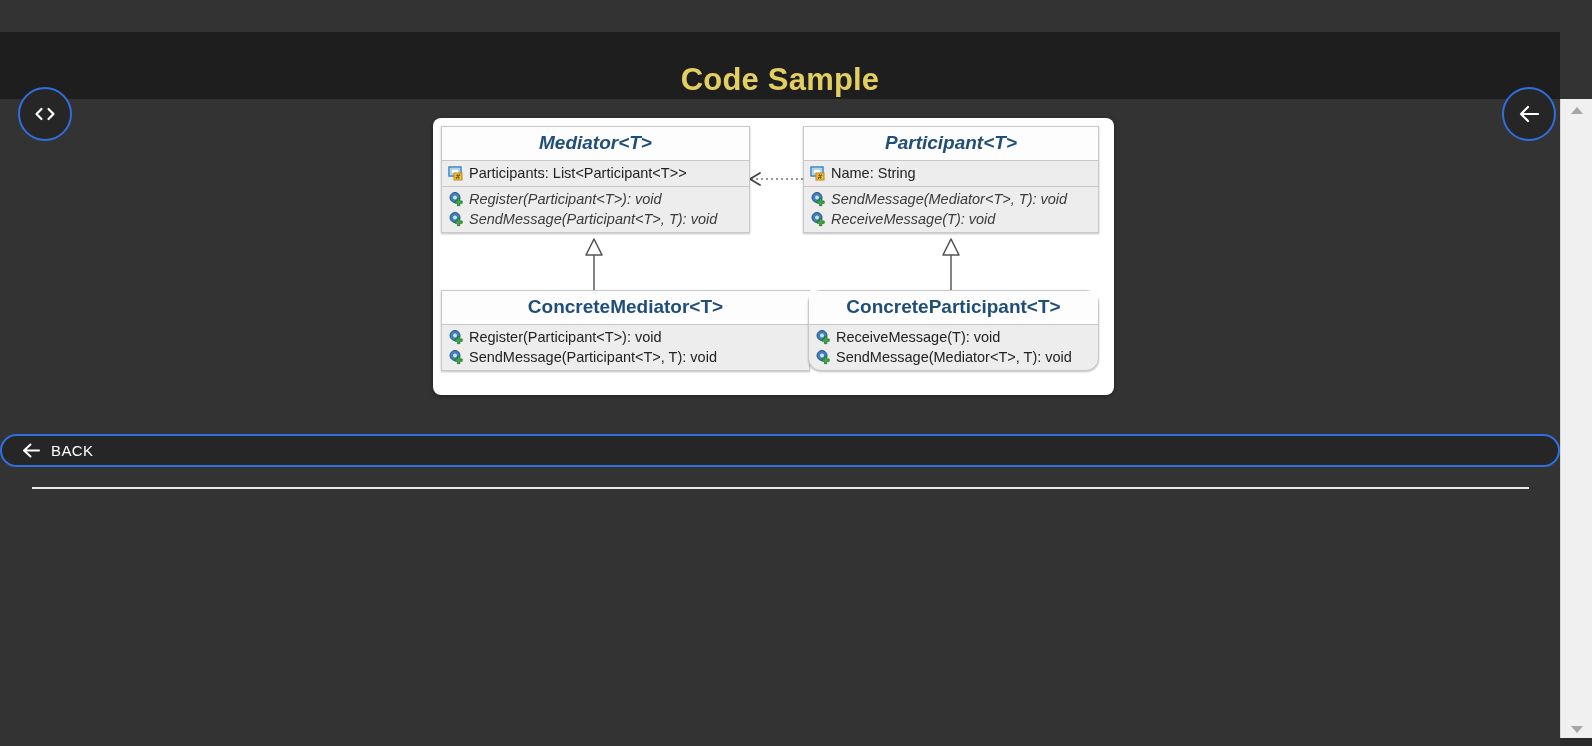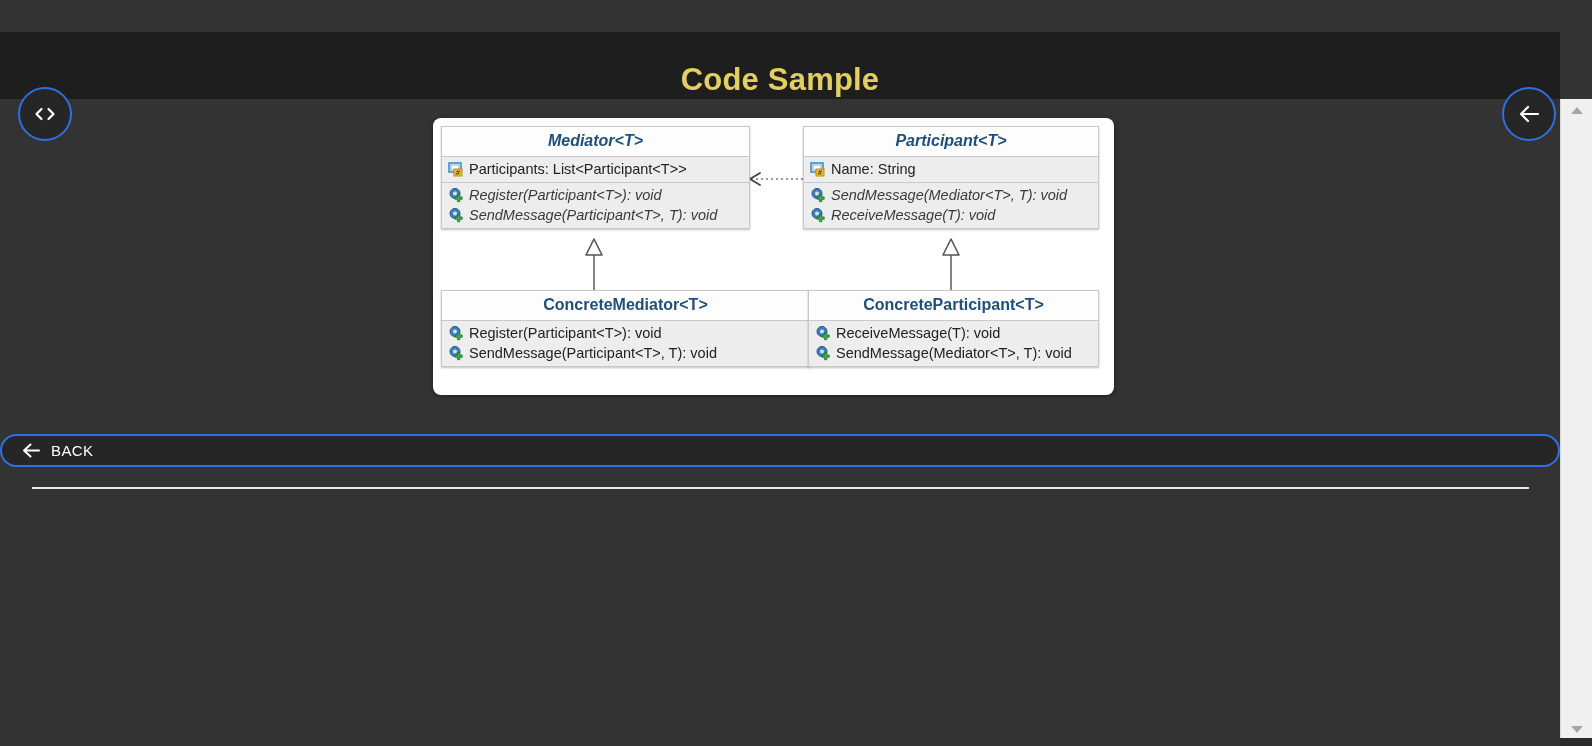--- a/index.html
+++ b/index.html
@@ -87,21 +87,21 @@
     border: 1px solid #c8c8c8;
     box-shadow: 0 1px 2px rgba(0,0,0,.25);
     z-index: 5;
   }
   .uml-title {
     background: #fdfdfd;
     border-bottom: 1px solid #c8c8c8;
     text-align: center;
     color: #1f4e79;
     font-weight: bold;
-    font-size: 16px;
+    font-size: 19px;
     padding: 5px 6px 6px;
     white-space: nowrap;
   }
   .uml-title.abstract { font-style: italic; }
   .uml-section {
     padding: 2px 0 3px;
   }
   .uml-section + .uml-section {
     border-top: 1px solid #c8c8c8;
   }
@@ -332,21 +332,21 @@
               <circle cx="7" cy="6.5" r="5" fill="#3f7fbf" stroke="#24567f" stroke-width="1"></circle>
               <circle cx="7" cy="6.5" r="2" fill="#cfe4f5"></circle>
               <path d="M11 8.5 h2.5 v2.5 H16 v2.5 h-2.5 V16 H11 v-2.5 H8.5 V11 H11 Z" fill="#3faa48" stroke="#1f6e2a" stroke-width=".8" transform="translate(-1,-0.5) scale(0.95)"></path>
             </svg>
           </span>
           <span>SendMessage(Participant&lt;T&gt;, T): void</span>
         </div>
       </div>
     </div>
 
-    <div class="uml-class" style="left:375px; top:172px; width:291px;">
+    <div class="uml-class" style="left:375px; top:172px; width:291px;border-radius:13px;">
       <div class="uml-title">ConcreteParticipant&lt;T&gt;</div>
       <div class="uml-section">
         <div class="uml-row">
           <span class="ico">
             <svg width="16" height="16" viewBox="0 0 16 16">
               <circle cx="7" cy="6.5" r="5" fill="#3f7fbf" stroke="#24567f" stroke-width="1"></circle>
               <circle cx="7" cy="6.5" r="2" fill="#cfe4f5"></circle>
               <path d="M11 8.5 h2.5 v2.5 H16 v2.5 h-2.5 V16 H11 v-2.5 H8.5 V11 H11 Z" fill="#3faa48" stroke="#1f6e2a" stroke-width=".8" transform="translate(-1,-0.5) scale(0.95)"></path>
             </svg>
           </span>

